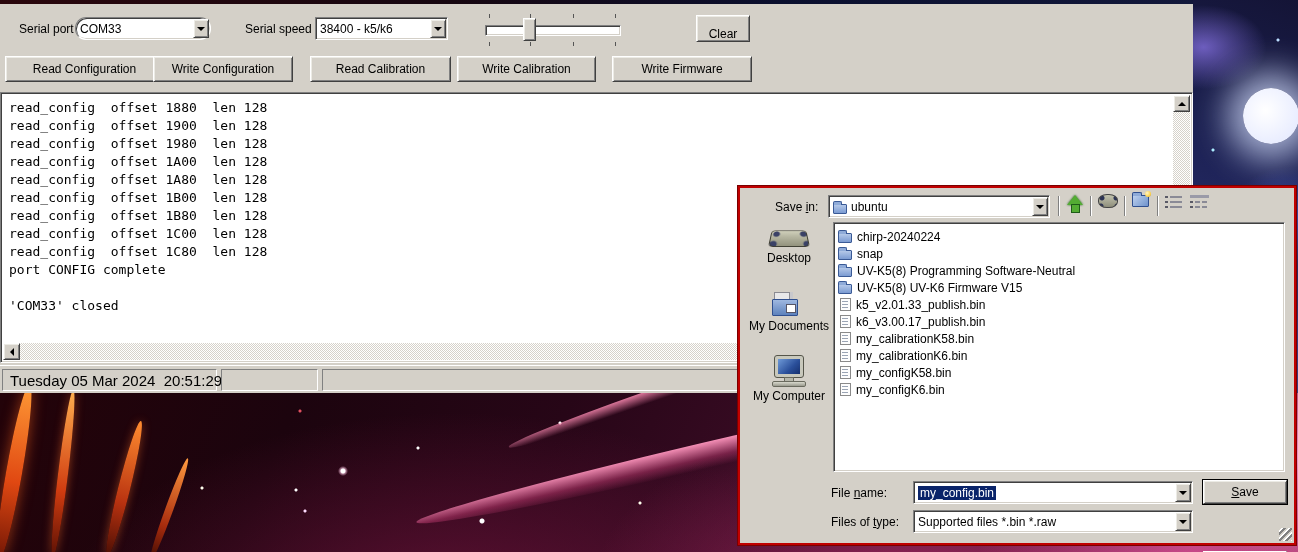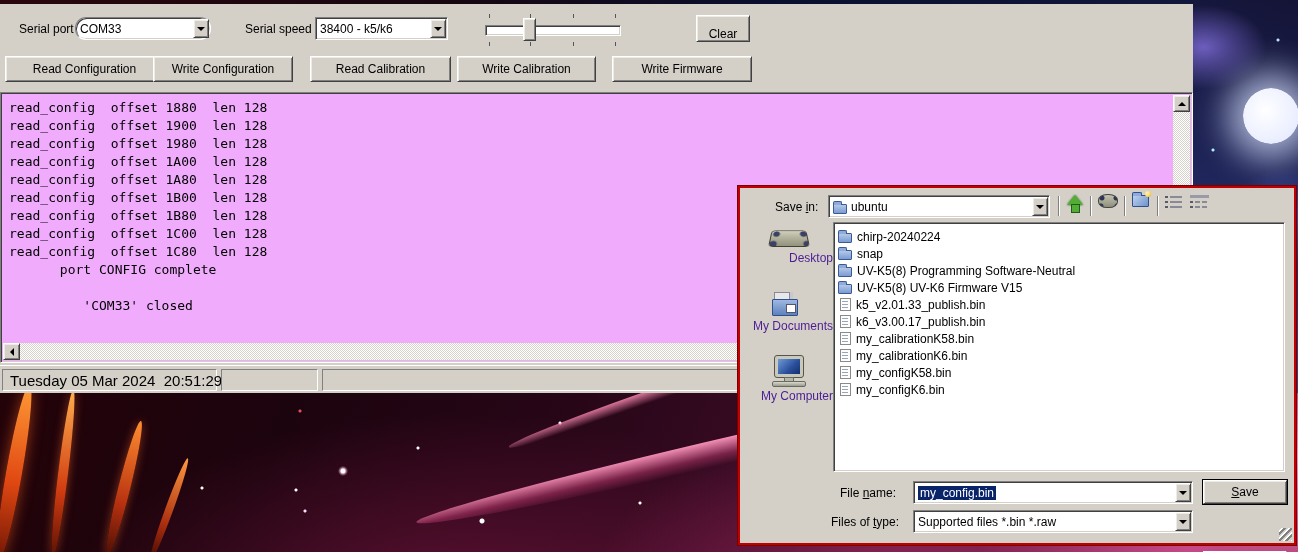--- a/index.html
+++ b/index.html
@@ -87,21 +87,21 @@
   .main-window { position:absolute; left:0; top:4px; width:1193px; height:389px; background:#d4d0c8; z-index:2; }
 
   .slider { position:absolute; left:483px; top:10px; width:140px; height:32px; }
   .slider .track { position:absolute; left:2px; right:2px; top:11px; height:11px; }
   .slider .thumb { position:absolute; left:40px; top:4px; width:13px; height:23px; }
   .tick { position:absolute; width:1px; height:4px; background:#555; }
 
   .console { position:absolute; left:0; top:88px; width:1193px; height:271px;
     border:1px solid; border-color:#808080 #ffffff #ffffff #808080;
     box-shadow:inset 1px 1px 0 #404040, inset -1px -1px 0 #d4d0c8;
-    background:#f0abfc;text-align:center; }
+    background:#ffffff; }
   .console-inner { position:absolute; left:2px; top:2px; right:2px; bottom:2px; overflow:hidden; }
   .console-text { position:absolute; left:6px; top:5px;
     font-family:"DejaVu Sans Mono", monospace; font-size:13px; color:#000; }
   .console-line { height:18px; white-space:pre; }
   .scroll-track { background-color:#e8e4dc;
     background-image:repeating-conic-gradient(#ffffff 0% 25%, #d6d2ca 0% 50%);
     background-size:2px 2px; }
   .vscroll { position:absolute; top:0; right:0; bottom:17px; width:17px; }
   .hscroll { position:absolute; left:0; bottom:0; right:17px; height:17px; }
   .sb-btn { position:absolute; width:17px; height:17px; display:flex; align-items:center; justify-content:center; }
@@ -110,21 +110,21 @@
   .statusbar { position:absolute; left:0; top:361px; width:1193px; height:28px; background:#d4d0c8;
                border-top:1px solid #ffffff; }
   .status-panel { position:absolute; top:3px; height:22px;
     border:1px solid; border-color:#808080 #ffffff #ffffff #808080; }
   .status-text { position:absolute; left:7px; top:2px; font-size:15px; white-space:pre; color:#000; }
 
   
   .dialog { position:absolute; left:738px; top:186px; width:558px; height:359px; z-index:10;
     background:#d4d0c8; border:2px solid #c00000; box-shadow:0 0 0 1px #7a0000; }
 
-  .dlg-sidebar-item { position:absolute; left:5px; width:88px; text-align:right; font-size:12px; color:#4c1d95; }
+  .dlg-sidebar-item { position:absolute; left:5px; width:88px; text-align:center; font-size:12px; color:#000000; }
   .dlg-sidebar-item .ic-wrap { display:flex; justify-content:center; margin-bottom:3px; }
 
   .filelist { position:absolute; left:93px; top:34px; width:452px; height:250px;
     border:1px solid; border-color:#808080 #ffffff #ffffff #808080;
     box-shadow:inset 1px 1px 0 #404040, inset -1px -1px 0 #d4d0c8;
     background:#fff; overflow:hidden; }
   .file-row { display:flex; align-items:center; gap:5px; height:17px; padding-left:4px;
     font-size:12px; color:#000; white-space:pre; }
 
   .icon-folder { position:relative; width:14px; height:10px; flex:0 0 14px;
@@ -374,21 +374,21 @@
     <div class="file-row"><span class="icon-folder"></span><span>UV-K5(8) Programming Software-Neutral</span></div>
     <div class="file-row"><span class="icon-folder"></span><span>UV-K5(8) UV-K6 Firmware V15</span></div>
     <div class="file-row"><span class="icon-file"></span><span>k5_v2.01.33_publish.bin</span></div>
     <div class="file-row"><span class="icon-file"></span><span>k6_v3.00.17_publish.bin</span></div>
     <div class="file-row"><span class="icon-file"></span><span>my_calibrationK58.bin</span></div>
     <div class="file-row"><span class="icon-file"></span><span>my_calibrationK6.bin</span></div>
     <div class="file-row"><span class="icon-file"></span><span>my_configK58.bin</span></div>
     <div class="file-row"><span class="icon-file"></span><span>my_configK6.bin</span></div>
   </div>
 
-  <div class="label" style="left:91px; top:298px;margin-left:9px;"><span>File </span><span class="mn">n</span><span>ame:</span></div>
+  <div class="label" style="left:91px; top:298px;"><span>File </span><span class="mn">n</span><span>ame:</span></div>
   <div class="combo sunken" style="left:173px; top:293px; width:280px; height:23px;">
     <span class="val"><span class="sel">my_config.bin</span></span>
     <span class="combo-btn">
         <span class="tri-down"></span>
       </span>
   </div>
   <div class="btn raised default-btn" style="left:463px; top:292px; width:84px; height:24px;">
     <span><span class="mn">S</span><span>ave</span></span>
   </div>
 

